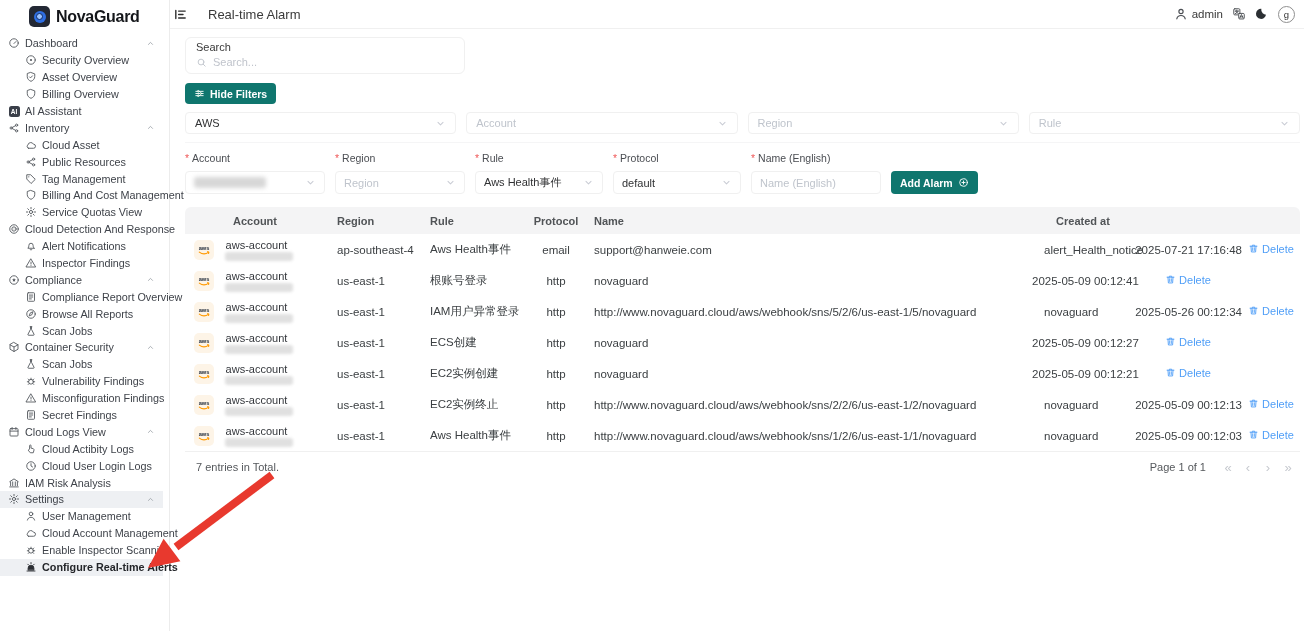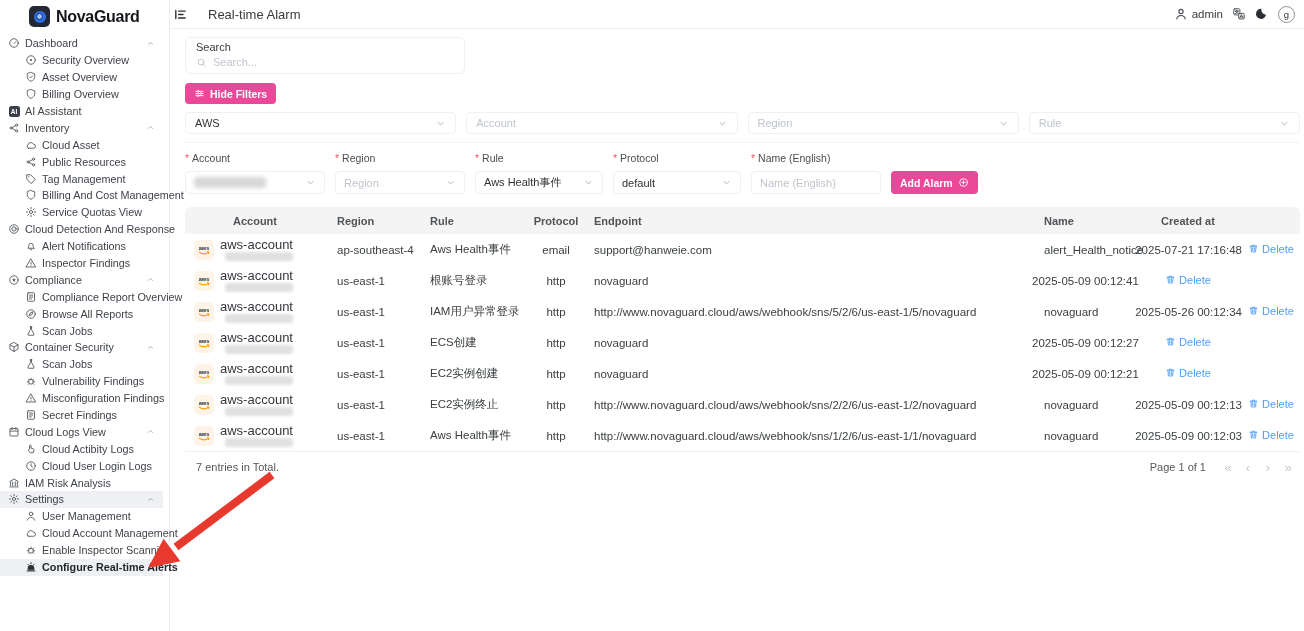--- a/index.html
+++ b/index.html
@@ -50,21 +50,21 @@
     display:flex; align-items:center; justify-content:center; font-size:9.5px; color:#333; cursor:pointer; }
 
   .content { padding:8px 4px 0 15px; }
 
   .search-panel { width:280px; border:1px solid #f0f0f0; border-radius:6px; padding:3px 10px 5px; }
   .search-label { font-size:11px; color:#3a3a3a; }
   .search-row { display:flex; align-items:center; gap:6px; margin-top:3px; color:#c0c4cc; cursor:text; }
   .search-row .ic { width:11px; height:11px; display:flex; }
   .search-row .ph { font-size:11px; color:#c0c4cc; }
 
-  .btn-green { background:#ec4899; color:#fff; border:none; border-radius:4px; height:21px;
+  .btn-green { background:#0f766e; color:#fff; border:none; border-radius:4px; height:21px;
     padding:0 9px; font-size:10.5px; font-weight:bold; display:inline-flex; align-items:center;
     gap:5px; cursor:pointer; font-family:inherit; }
   .btn-green .ic { width:11px; height:11px; display:flex; color:#fff; }
   .hide-filters { margin-top:9px; }
 
   .topselects { display:flex; gap:10px; margin-top:8px; padding-bottom:8px;
     border-bottom:1px solid #f5f5f6; width:1115px; }
   .select { flex:1; height:22px; border:1px solid #f0f0f0; border-radius:4px;
     display:flex; align-items:center; justify-content:space-between; padding:0 9px;
     font-size:11px; color:#303133; cursor:pointer; background:#fff; }
@@ -88,21 +88,21 @@
   .t-head { background:#f4f4f5; border-radius:6px 6px 0 0; height:27px; color:#515457; font-weight:bold; font-size:11px; }
   .t-row { height:31px; color:#3c4043; background:#fff; }
   .cell { white-space:nowrap; }
   .c-center { text-align:center; }
   .c-right { text-align:right; }
   .pl { padding-left:12px; }
   .acc { display:flex; align-items:center; padding-left:9px; gap:6px; }
   .aws-chip { width:20px; height:20px; flex:0 0 20px; border-radius:5px; background:#fdf4e7;
     display:flex; align-items:center; justify-content:center; }
   .acc-txt { display:flex; flex-direction:column; justify-content:center; }
-  .acc-name { font-size:13px; color:#34373c; line-height:12px; }
+  .acc-name { font-size:11px; color:#34373c; line-height:12px;text-align:center; }
   .acc-mask { width:68px; height:9px; margin:1px 0 0 5px; border-radius:3px; background:#e0e0e0; filter:blur(1.5px); }
   .del-btn { display:inline-flex; align-items:center; gap:3px; color:#4f9ef7; font-size:11px; cursor:pointer; }
   .del-btn .ic { width:11px; height:11px; display:flex; }
 
   .t-footer { width:1115px; border-top:1px solid #f0f0f0; display:flex; align-items:center;
     justify-content:space-between; height:31px; padding:0 2px 0 11px; font-size:11px; color:#55585c; }
   .pager { display:flex; align-items:center; gap:4px; }
   .page-label { margin-right:8px; font-size:11px; color:#55585c; }
   .p-btn { color:#c6c9cf; font-size:13px; width:20px; text-align:center; cursor:default; }
 
@@ -603,21 +603,20 @@
             </span>
           </button>
         </div>
 
       <div class="tbl">
         <div class="t-head" id="t-head">
             <div class="cell c-center">Account</div>
             <div class="cell pl">Region</div>
             <div class="cell c-left">Rule</div>
             <div class="cell c-center">Protocol</div>
-            <div class="cell pl">Endpoint</div>
             <div class="cell pl">Name</div>
             <div class="cell c-center">Created at</div>
             <div class="cell "></div>
           </div>
         <div id="t-body">
             <div class="t-row">
               <div class="cell acc">
                 <span class="aws-chip">
                   <svg viewBox="0 0 24 24" width="16" height="16">
                     <text x="12" y="11.5" font-size="8.5" font-weight="bold" fill="#252f3e" text-anchor="middle" font-family="Liberation Sans, sans-serif">aws</text>

